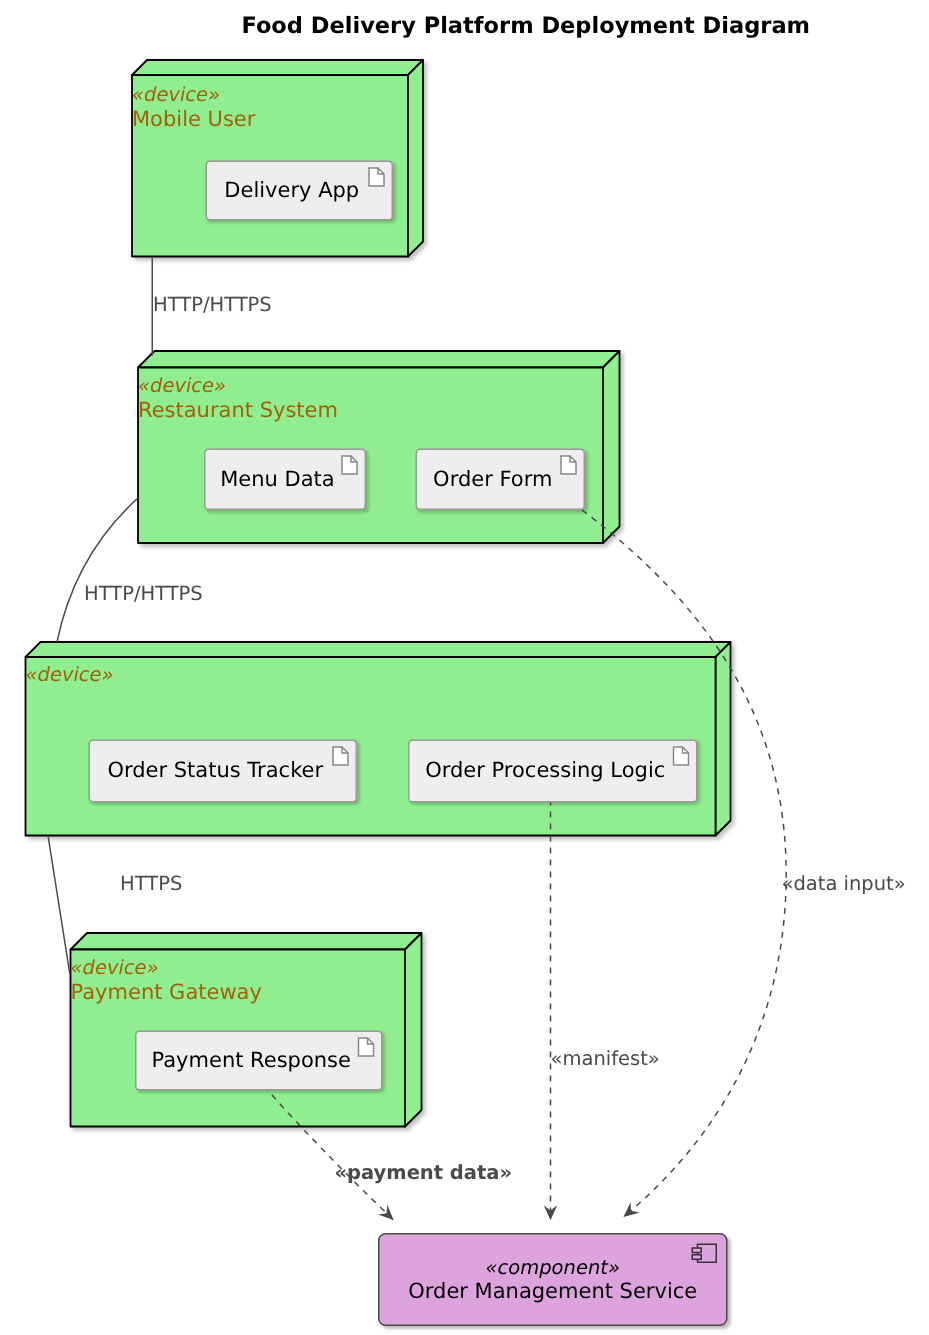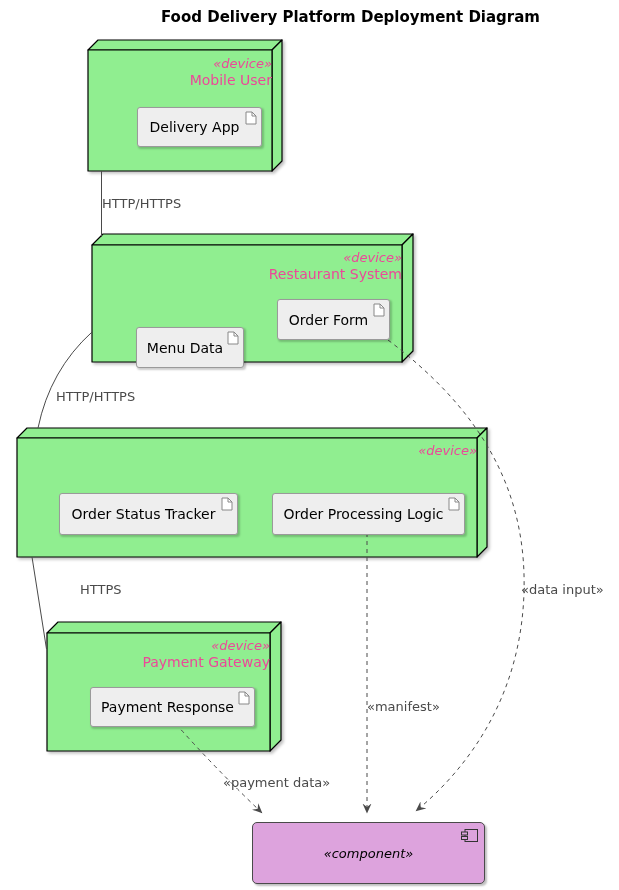--- a/index.html
+++ b/index.html
@@ -10,21 +10,21 @@
   .title{
     position:absolute;top:8px;left:0;width:619px;text-align:center;
     font-size:15px;font-weight:bold;color:#000;padding-left:41px;
   }
   svg.layer{position:absolute;left:0;top:0;}
   .cube-face{fill:var(--node-fill,#90EE90);stroke:var(--node-border,#000);stroke-width:1.2;stroke-linejoin:round;}
   .cube{filter:drop-shadow(2px 2px 1.5px rgba(0,0,0,0.25));}
   .edge{fill:none;stroke:var(--edge-color,#4a4a4a);stroke-width:1;}
   .edge.dashed{stroke-dasharray:4,4;}
   .arrowhead{fill:var(--edge-color,#4a4a4a);}
-  .node-label{position:absolute;text-align:right;color:#ec4899;line-height:1.25;pointer-events:none;}
+  .node-label{position:absolute;text-align:left;color:#a16207;line-height:1.25;pointer-events:none;}
   .stereotype{font-style:italic;font-size:13px;display:block;}
   .node-name{font-weight:normal;font-size:14px;display:block;}
   .artifact{
     position:absolute;background:var(--artifact-fill,#EEEEEE);
     border:1px solid var(--artifact-border,#9a9a9a);border-radius:3px;
     box-shadow:1.5px 1.5px 2px rgba(0,0,0,0.2);
     display:flex;align-items:center;justify-content:center;
   }
   .artifact-label{font-size:14px;color:#000;padding-right:10px;}
   .doc-icon{position:absolute;top:3px;right:4px;}
@@ -100,21 +100,21 @@
     <span class="node-name">Payment Gateway</span>
   </div>
 
   <div class="artifact" style="left:137px;top:107px;width:123px;height:38px;">
     <span class="artifact-label">Delivery App</span>
     <svg class="doc-icon" width="12" height="14" viewBox="0 0 12 14">
       <path d="M1,1 h6 l4,4 v8 h-10 z" fill="#ffffff" stroke="#888888"></path>
       <path d="M7,1 v4 h4" fill="none" stroke="#888888"></path>
     </svg>
   </div>
-  <div class="artifact" style="left:136px;top:299px;width:106px;height:39px;margin-top:28px;">
+  <div class="artifact" style="left:136px;top:299px;width:106px;height:39px;">
     <span class="artifact-label">Menu Data</span>
     <svg class="doc-icon" width="12" height="14" viewBox="0 0 12 14">
       <path d="M1,1 h6 l4,4 v8 h-10 z" fill="#ffffff" stroke="#888888"></path>
       <path d="M7,1 v4 h4" fill="none" stroke="#888888"></path>
     </svg>
   </div>
   <div class="artifact" style="left:277px;top:299px;width:111px;height:39px;">
     <span class="artifact-label">Order Form</span>
     <svg class="doc-icon" width="12" height="14" viewBox="0 0 12 14">
       <path d="M1,1 h6 l4,4 v8 h-10 z" fill="#ffffff" stroke="#888888"></path>
@@ -143,22 +143,23 @@
     </svg>
   </div>
 
   <div class="component-box">
     <svg class="component-icon" width="19" height="15" viewBox="0 0 19 15">
       <rect x="5" y="1.5" width="12.5" height="12" fill="none" stroke="#333333"></rect>
       <rect x="1.5" y="4" width="6" height="3" fill="var(--component-fill,#DDA3DD)" stroke="#333333"></rect>
       <rect x="1.5" y="8.5" width="6" height="3" fill="var(--component-fill,#DDA3DD)" stroke="#333333"></rect>
     </svg>
     <span class="stereotype">«component»</span>
+    <span class="component-name">Order Management Service</span>
   </div>
 
   <div class="edge-label" style="left:102px;top:196px;">HTTP/HTTPS</div>
   <div class="edge-label" style="left:56px;top:389px;">HTTP/HTTPS</div>
   <div class="edge-label" style="left:38px;top:582px;margin-left:42px;">HTTPS</div>
-  <div class="edge-label" style="left:223px;top:775px;">«payment data»</div>
+  <div class="edge-label" style="left:223px;top:775px;font-weight:bold;">«payment data»</div>
   <div class="edge-label" style="left:367px;top:699px;">«manifest»</div>
   <div class="edge-label" style="left:521px;top:582px;">«data input»</div>
 
 </div>
 
 </body></html>

